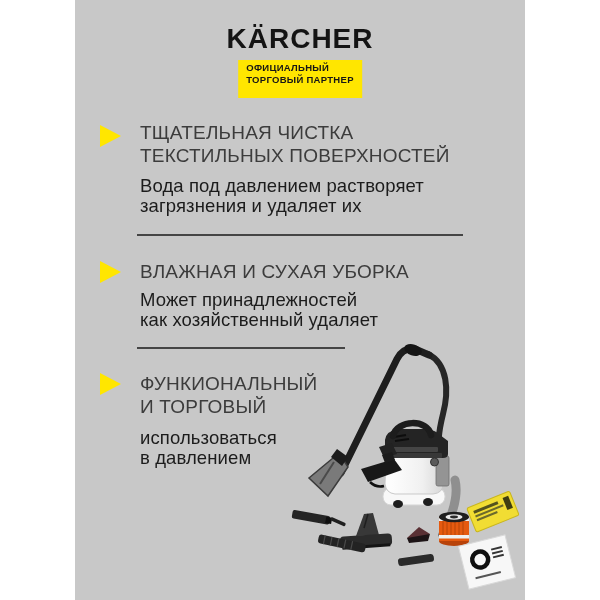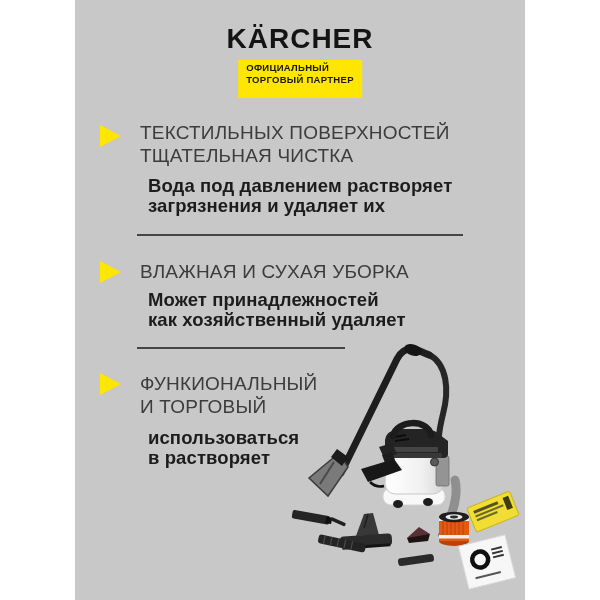--- a/index.html
+++ b/index.html
@@ -13,22 +13,22 @@
   .logo{position:absolute;top:23px;left:0;width:100%;text-align:center;font-size:28px;
         font-weight:bold;letter-spacing:1px;color:var(--logo-color);white-space:nowrap;}
   .badge{position:absolute;top:53px;left:50%;transform:translateX(-50%);background:var(--brand-yellow);
          color:#161616;font-size:9.5px;font-weight:bold;line-height:12px;letter-spacing:0.3px;
          text-align:left;padding:2px 8px 12px;white-space:nowrap;margin-top:7px;}
   .tri{position:absolute;left:25px;width:0;height:0;border-top:11px solid transparent;
        border-bottom:11px solid transparent;border-left:21px solid var(--brand-yellow);}
   .tri1{top:125px}.tri2{top:261px}.tri3{top:373px}
   .f-title{position:absolute;left:65px;font-size:19px;line-height:22.5px;font-weight:400;
            color:var(--title-color);letter-spacing:0.2px;}
-  .f-desc{position:absolute;left:65px;font-size:18.5px;line-height:20px;font-weight:bold;
-          color:var(--text-color);letter-spacing:0.1px;margin-left:8px;}
+  .f-desc{position:absolute;left:65px;font-size:18.5px;line-height:20px;font-weight:normal;
+          color:var(--text-color);letter-spacing:0.1px;}
   .t1{top:122px}.d1t{top:176px}.t2{top:261px}.d2t{top:290px}.t3{top:373px}.d3t{top:428px}
   .line{display:block;white-space:nowrap;}
   .divider{position:absolute;left:62px;height:2px;background:var(--divider-color);}
   .dv1{top:234px;width:326px;}
   .dv2{top:347px;width:208px;}
   .product{position:absolute;left:207px;top:336px;width:242px;height:258px;}
 </style>
 </head>
 <body>
 
@@ -37,22 +37,22 @@
 
     <div class="logo">KÄRCHER</div>
 
     <div class="badge">
       <span class="line">ОФИЦИАЛЬНЫЙ</span>
       <span class="line">ТОРГОВЫЙ ПАРТНЕР</span>
     </div>
 
     <span class="tri tri1"></span>
     <div class="f-title t1">
+      <span class="line">ТЩАТЕЛЬНАЯ ЧИСТКА</span>
       <span class="line">ТЕКСТИЛЬНЫХ ПОВЕРХНОСТЕЙ</span>
-      <span class="line">ТЩАТЕЛЬНАЯ ЧИСТКА</span>
     </div>
     <div class="f-desc d1t">
       <span class="line">Вода под давлением растворяет</span>
       <span class="line">загрязнения и удаляет их</span>
     </div>
 
     <div class="divider dv1"></div>
 
     <span class="tri tri2"></span>
     <div class="f-title t2">
@@ -65,21 +65,21 @@
 
     <div class="divider dv2"></div>
 
     <span class="tri tri3"></span>
     <div class="f-title t3">
       <span class="line">ФУНКИОНАЛЬНЫЙ</span>
       <span class="line">И ТОРГОВЫЙ</span>
     </div>
     <div class="f-desc d3t">
       <span class="line">использоваться</span>
-      <span class="line">в растворяет</span>
+      <span class="line">в давлением</span>
     </div>
 
     <div class="product">
       <svg viewBox="0 0 242 258" width="242" height="258" xmlns="http://www.w3.org/2000/svg">
         <defs>
           <linearGradient id="tankg" x1="0" y1="0" x2="1" y2="0">
             <stop offset="0.12" stop-color="#fdfdfd"></stop>
             <stop offset="0.65" stop-color="#f0f0f0"></stop>
             <stop offset="1" stop-color="#d7d7d7"></stop>
           </linearGradient>

